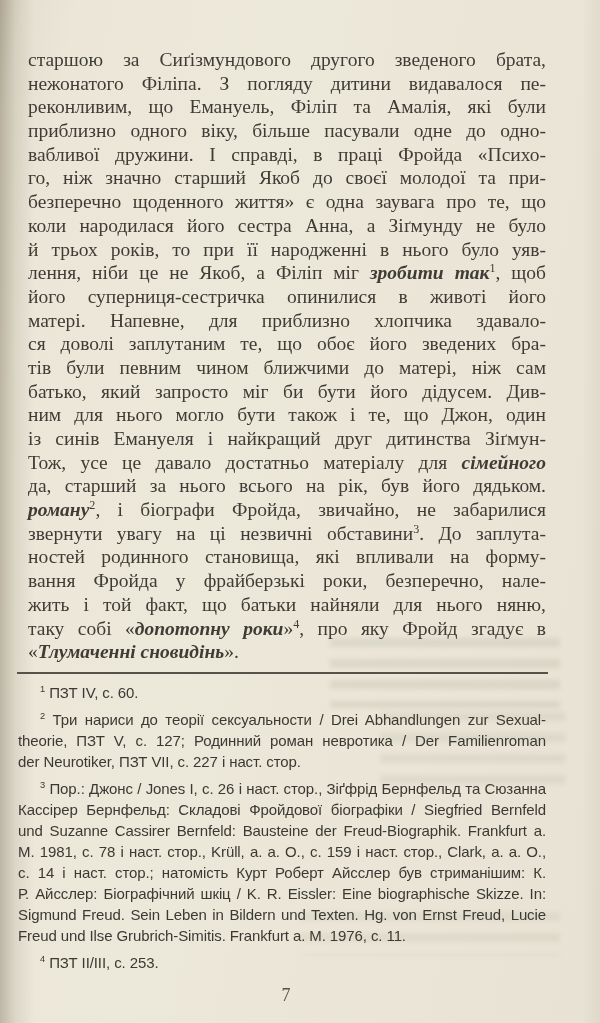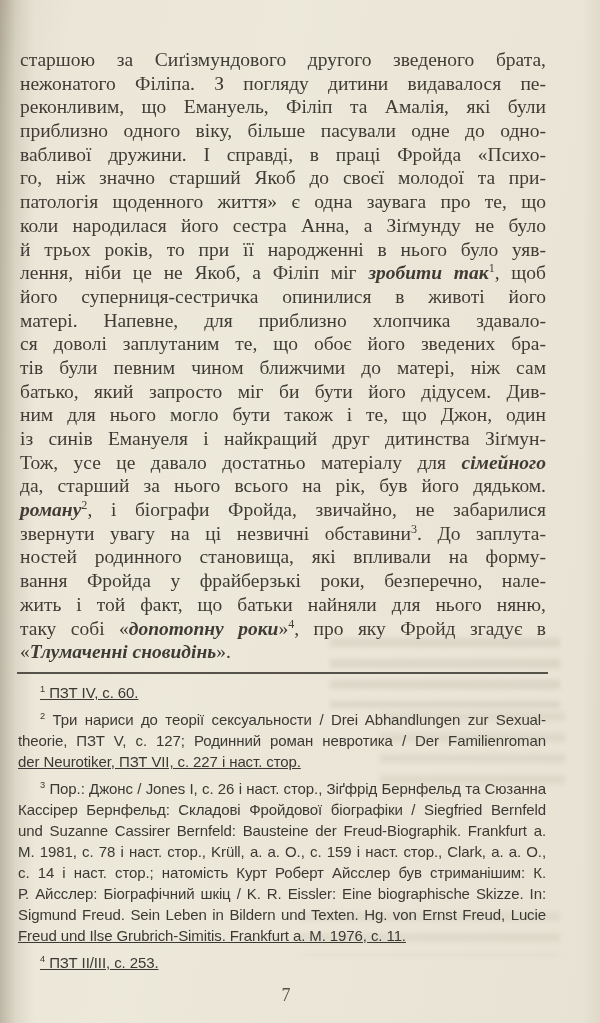--- a/index.html
+++ b/index.html
@@ -37,21 +37,21 @@
   .s3{left:300px;top:912px;width:260px;height:44px;opacity:.7;}
 
   
   .body-text{
     position:absolute;left:20px;top:48px;width:526px;
     font-size:19.5px;line-height:23.7px;color:#3f3c35;
   }
   .body-text .line{
     text-align:justify;
     text-align-last:justify;
-    height:23.7px;overflow:visible;white-space:nowrap;
+    height:23.7px;overflow:visible;white-space:nowrap;margin-left:8px;
   }
   .body-text .line.end{text-align-last:left;}
   .it{font-style:italic;font-weight:bold;}
   .sup{font-size:0.62em;vertical-align:super;line-height:0;}
 
   
   .fn-sep{
     position:absolute;left:17px;top:672px;width:531px;height:2px;
     background:#55524a;
   }
@@ -62,21 +62,21 @@
     font-family:"Liberation Sans", sans-serif;
     font-size:15px;line-height:21px;color:#3b3933;
     letter-spacing:-0.1px;
   }
   .footnote{margin-bottom:6px;}
   .footnote .line{
     text-align:justify;text-align-last:justify;
     height:21px;white-space:nowrap;overflow:visible;
   }
   .footnote .line.first{text-indent:22px;}
-  .footnote .line.end{text-align-last:left;text-decoration:underline;}
+  .footnote .line.end{text-align-last:left;}
 
   .page-number{
     position:absolute;left:0;top:985px;width:572px;
     text-align:center;
     font-size:18px;color:#55524b;
   }
 </style>
 </head>
 <body>
 
@@ -87,21 +87,21 @@
   <div class="smudge s2"></div>
   <div class="smudge s3"></div>
 
   <main class="body-text" id="body-lines">
       <div class="line"><span>старшою за Сиґізмундового другого зведеного брата,</span></div>
       <div class="line"><span>нежонатого Філіпа. З погляду дитини видавалося пе-</span></div>
       <div class="line"><span>реконливим, що Емануель, Філіп та Амалія, які були</span></div>
       <div class="line"><span>приблизно одного віку, більше пасували одне до одно-</span></div>
       <div class="line"><span>вабливої дружини. І справді, в праці Фройда «Психо-</span></div>
       <div class="line"><span>го, ніж значно старший Якоб до своєї молодої та при-</span></div>
-      <div class="line"><span>патологія щоденного життя» є одна заувага про те, що</span></div>
+      <div class="line"><span>безперечно щоденного життя» є одна заувага про те, що</span></div>
       <div class="line"><span>коли народилася його сестра Анна, а Зіґмунду не було</span></div>
       <div class="line"><span>й трьох років, то при її народженні в нього було уяв-</span></div>
       <div class="line"><span>лення, ніби це не Якоб, а Філіп міг </span><span class="it">зробити так</span><span class="sup">1</span><span>, щоб</span></div>
       <div class="line"><span>його суперниця-сестричка опинилися в животі його</span></div>
       <div class="line"><span>матері. Напевне, для приблизно хлопчика здавало-</span></div>
       <div class="line"><span>ся доволі заплутаним те, що обоє його зведених бра-</span></div>
       <div class="line"><span>тів були певним чином ближчими до матері, ніж сам</span></div>
       <div class="line"><span>батько, який запросто міг би бути його дідусем. Див-</span></div>
       <div class="line"><span>ним для нього могло бути також і те, що Джон, один</span></div>
       <div class="line"><span>із синів Емануеля і найкращий друг дитинства Зіґмун-</span></div>

